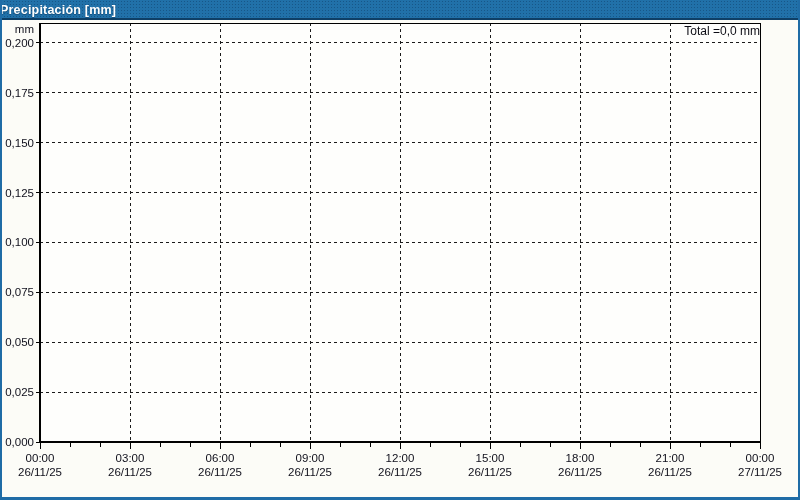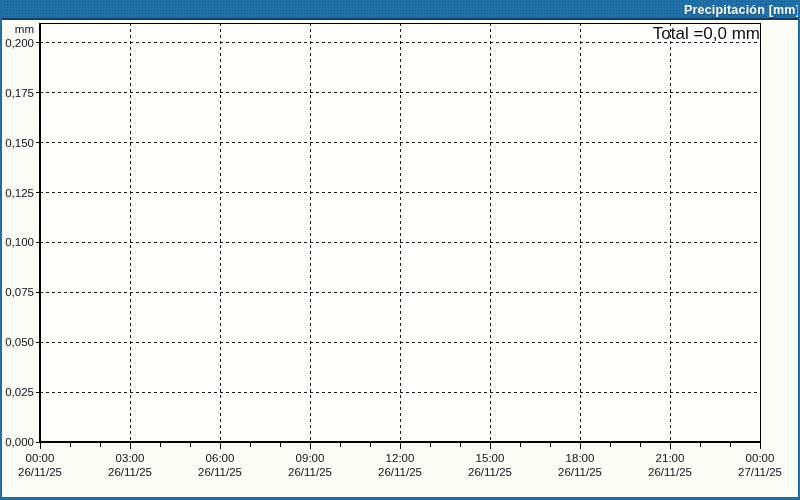--- a/index.html
+++ b/index.html
@@ -22,36 +22,36 @@
     overflow: hidden;
   }
   .titlebar {
     position: absolute;
     top: 0; left: -2px; right: -2px;
     height: 18px;
     background-color: #2171a9;
     background-image: radial-gradient(rgba(8,48,88,0.40) 0.5px, transparent 1px);
     background-size: 3px 3px;
     border-bottom: 2px solid #0e3f66;
-    text-align: right;
+    text-align: left;
     z-index: 3;
   }
   .titlebar span {
     color: #ffffff;
     font-size: 12.5px;
     font-weight: bold;
     line-height: 18px;
     text-shadow: 0 1px 1px rgba(0,30,60,0.45);
     letter-spacing: 0.2px;
   }
   .total-label {
     position: absolute;
     top: 24px;
     right: 38px;
-    font-size: 17px;
+    font-size: 12px;
     color: #0c0c14;
     z-index: 2;
     margin-left: 13px;
   }
   svg.chart {
     position: absolute;
     left: -2px;
     top: -18px; 
     width: 800px;
     height: 500px;

